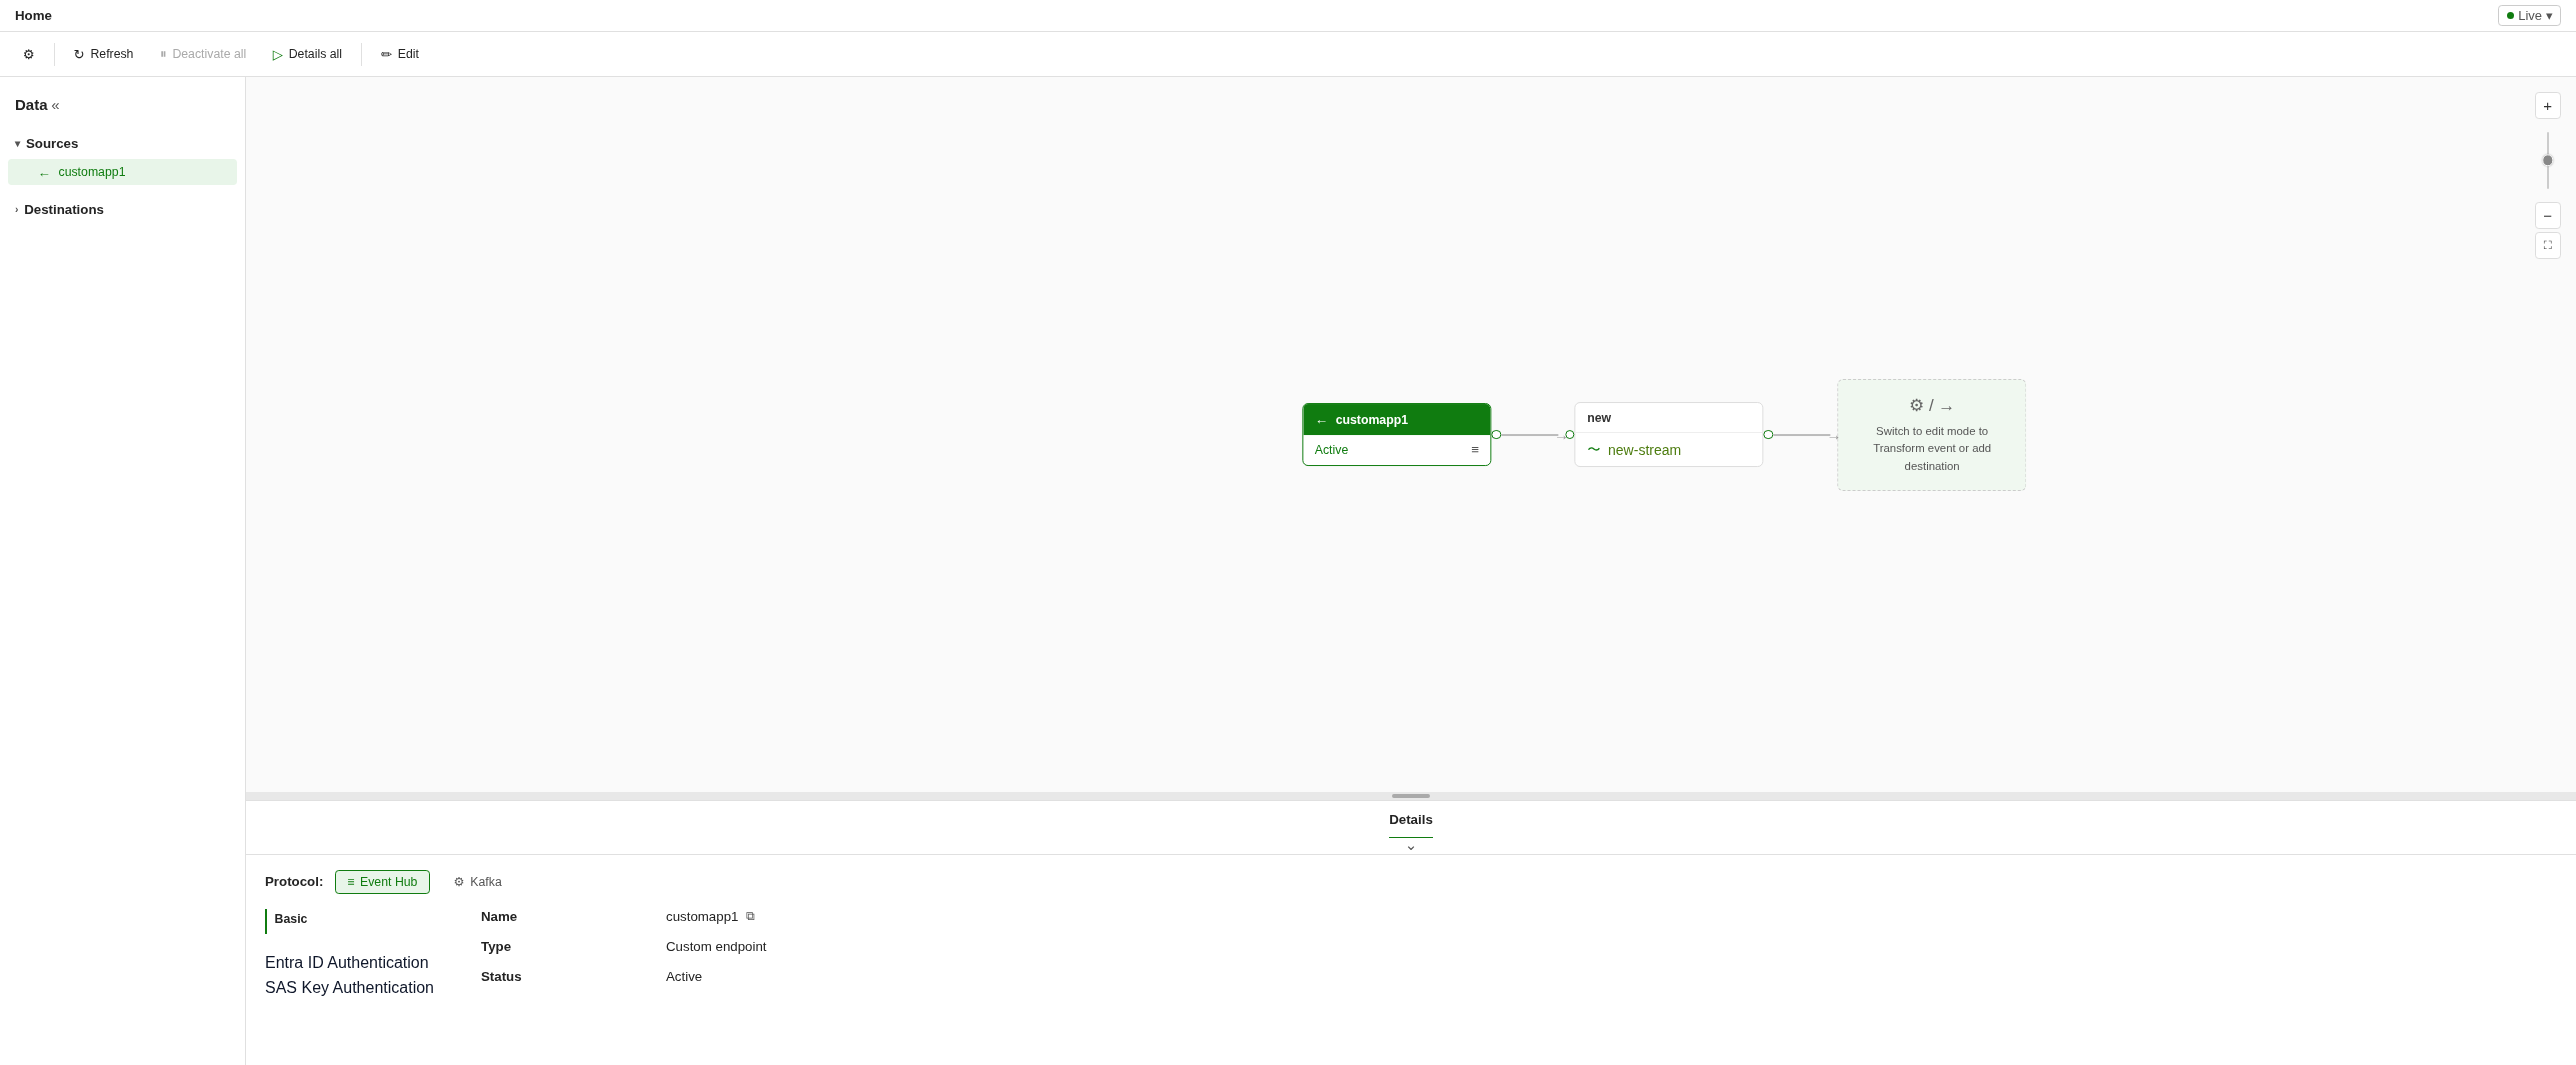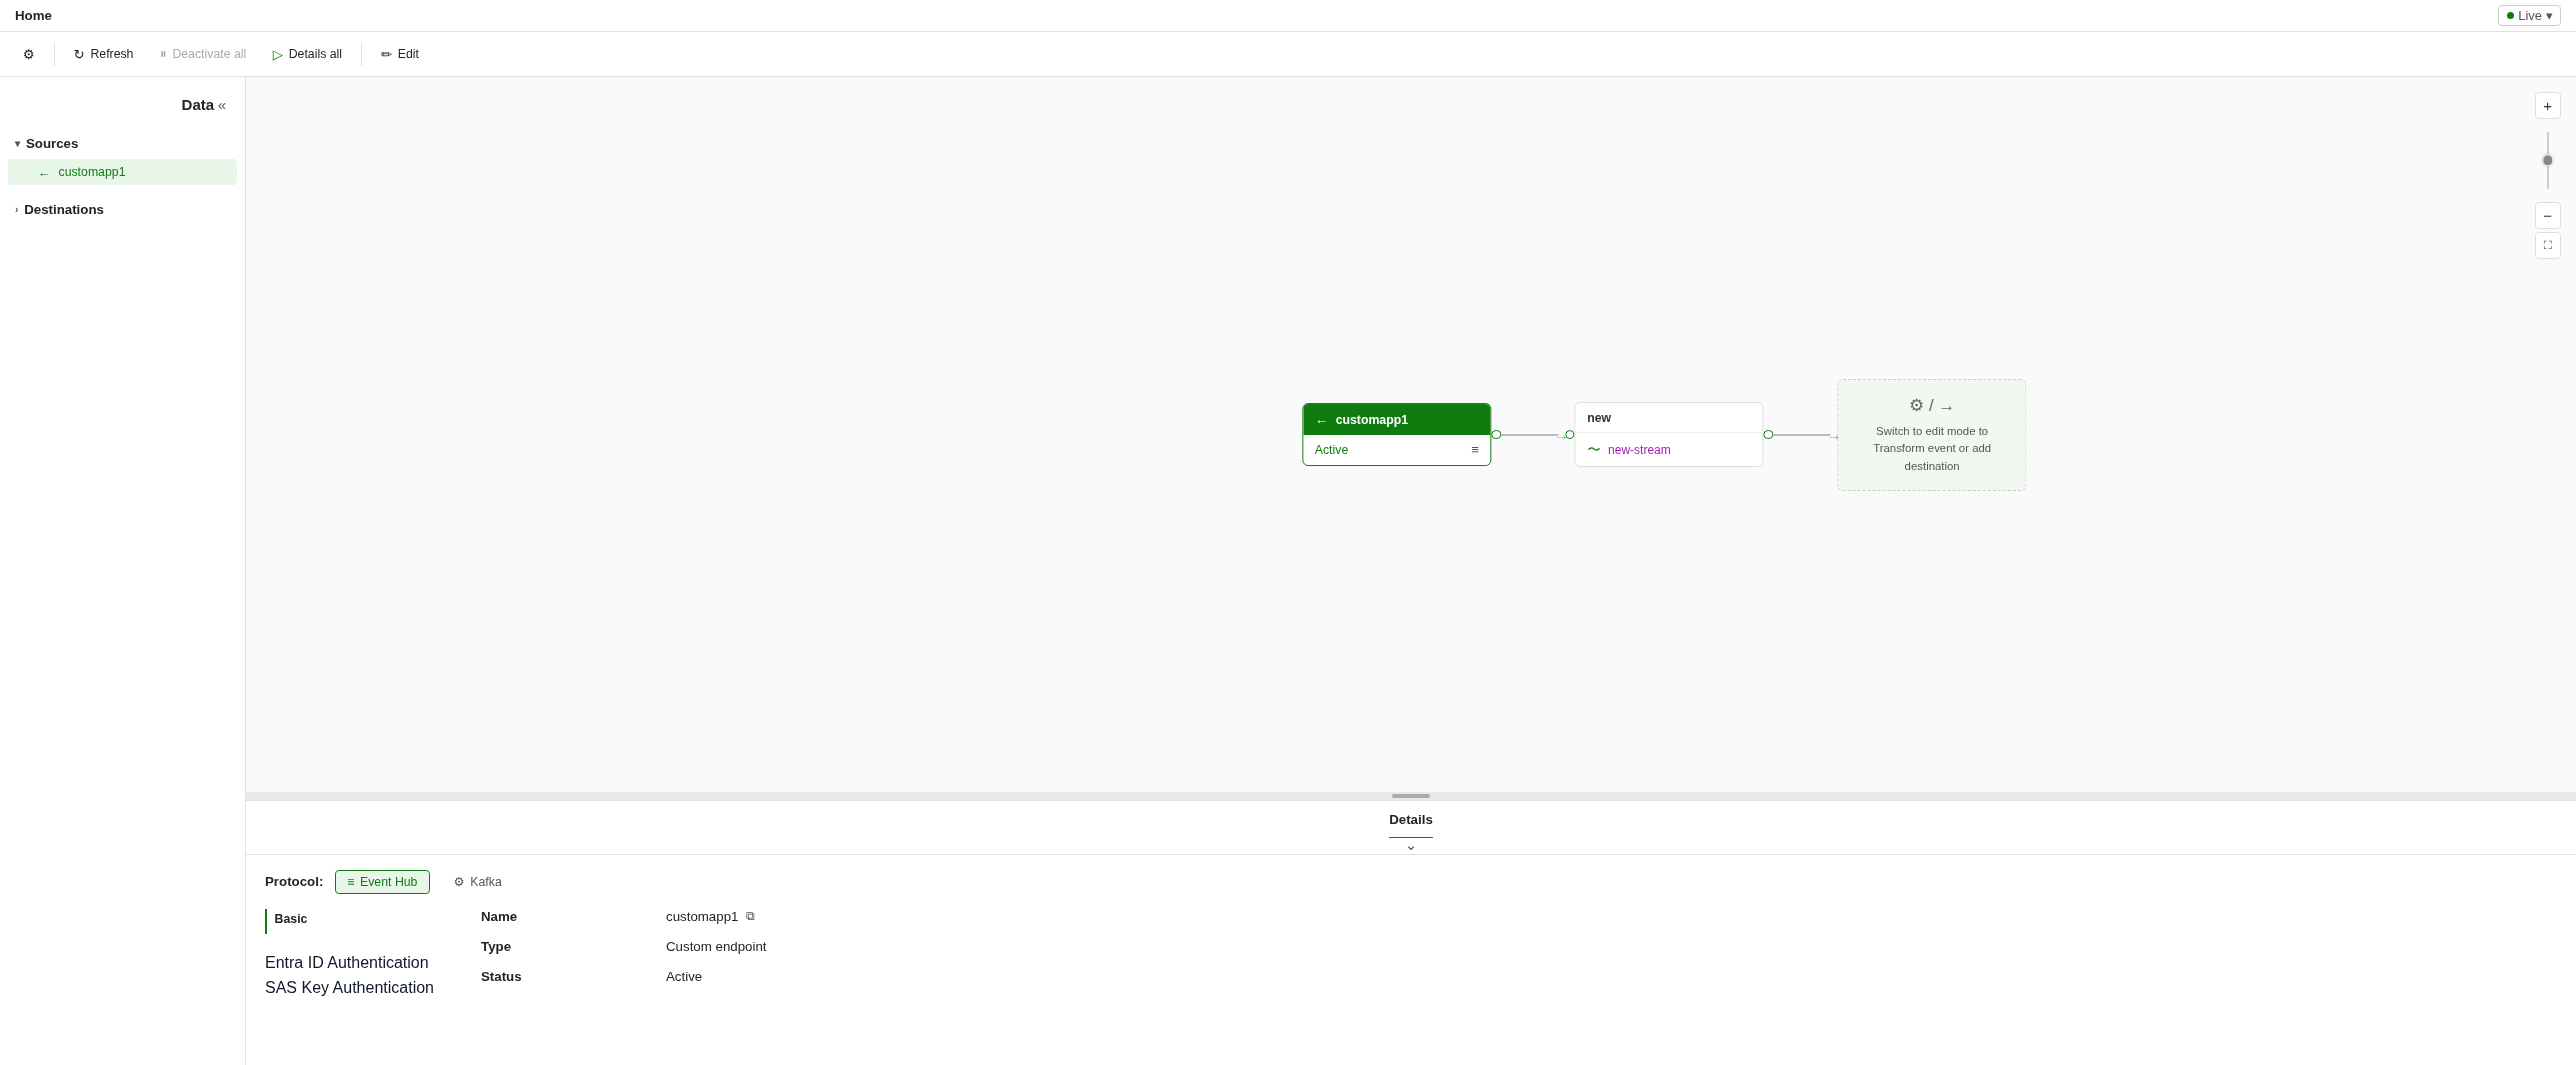--- a/index.html
+++ b/index.html
@@ -89,21 +89,21 @@
       min-width: 246px;
       background: #fff;
       border-right: 0.9px solid #e0e0e0;
       display: flex;
       flex-direction: column;
       overflow-y: auto;
     }
     .sidebar-header {
       display: flex;
       align-items: center;
-      justify-content: flex-end;
+      justify-content: flex-start;
       padding: 15px 15px 7.6px 15px;
     }
     .sidebar-title {
       font-size: 15px;
       font-weight: 600;
       color: #242424;
     }
     .collapse-btn {
       background: none;
       border: none;
@@ -259,22 +259,22 @@
       padding: 7.6px 11.4px;
       display: flex;
       align-items: center;
       gap: 7.6px;
     }
     .stream-icon {
       color: #107c10;
       font-size: 13.3px;
     }
     .stream-name {
-      font-size: 12px;
-      color: #a21caf;
+      font-size: 14px;
+      color: #4d7c0f;
     }
 
     
     .dest-placeholder {
       width: 189px;
       border: 0.9px dashed #ccc;
       border-radius: 5.7px;
       background: #f0f8f0;
       padding: 15px;
       text-align: center;

